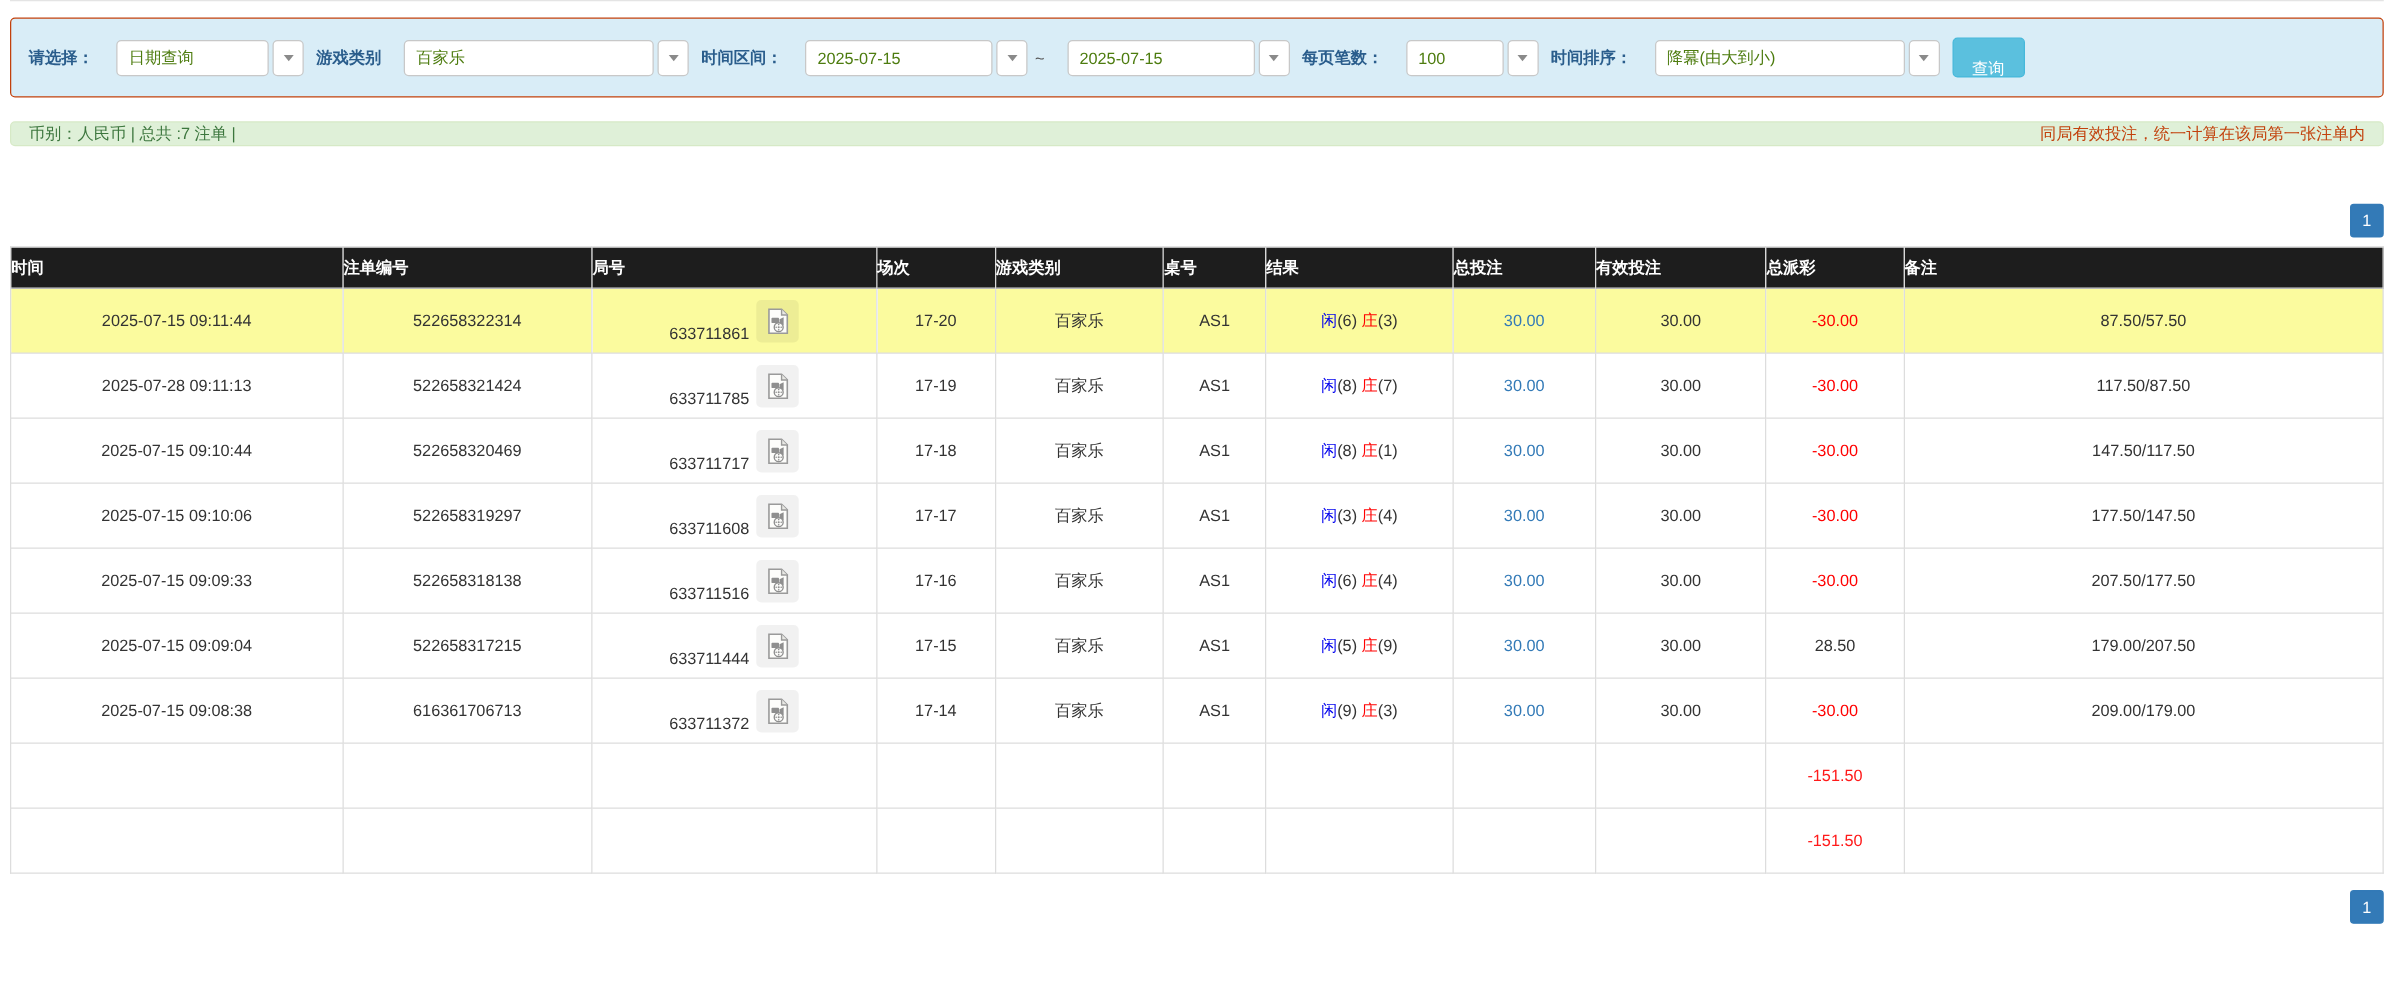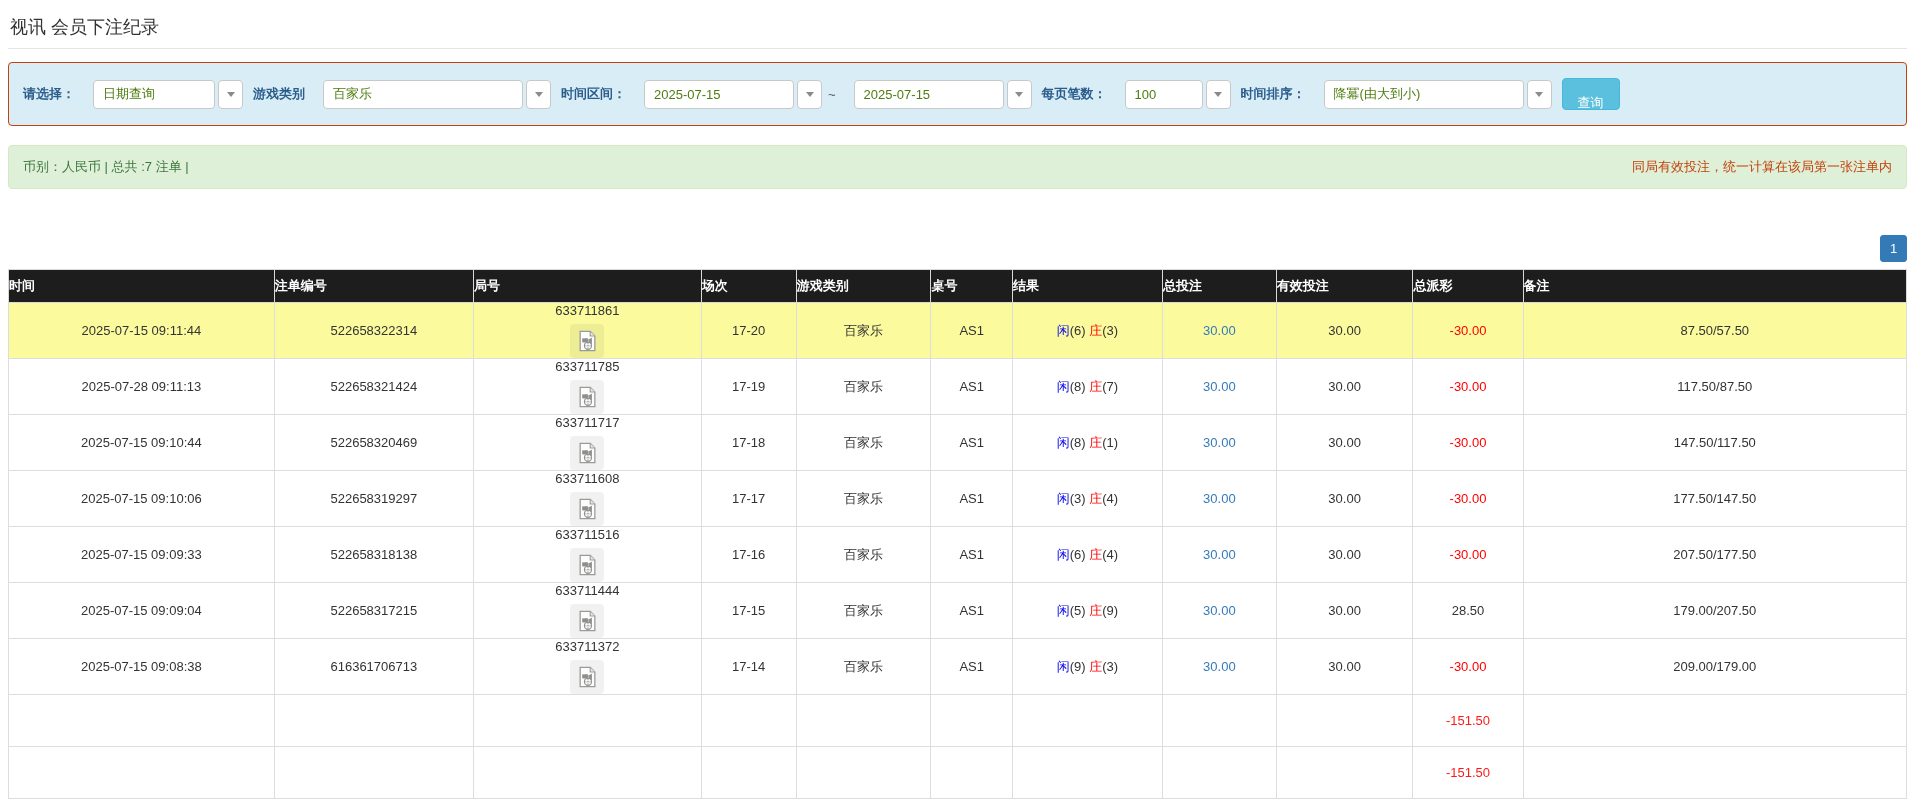--- a/index.html
+++ b/index.html
@@ -83,21 +83,21 @@
     cursor: pointer;
     font-family: "Liberation Sans", "DejaVu Sans", sans-serif;
   }
 
   
   .alert-bar {
     margin-top: 19px;
     background: #dff0d8;
     border: 1px solid #d6e9c6;
     border-radius: 4px;
-    padding: 12px 14px;
+    padding: 0 14px;
     display: flex;
     justify-content: space-between;
     align-items: flex-start;
     font-size: 13px;
     color: #3c763d;
   }
   .alert-right { color: #c2410c; }
 
   
   .pager { display: flex; justify-content: flex-end; }
@@ -134,21 +134,21 @@
   }
   table.records tbody td {
     border: 1px solid #ddd;
     height: 52px;
     text-align: center;
     padding: 0 4px;
     background: #fff;
     overflow: hidden;
   }
   tr.highlight td { background: #fbfb9e !important; }
-  .round-wrap { display: inline-flex; align-items: center; gap: 6px; justify-content: center; flex-direction: column; }
+  .round-wrap { display: inline-flex; align-items: flex-end; gap: 6px; justify-content: center; }
   .video-btn {
     display: inline-flex;
     align-items: center;
     justify-content: center;
     width: 34px; height: 34px;
     border-radius: 4px;
     background: rgba(0,0,0,0.055);
     cursor: pointer;
   }
   .link-blue { color: #337ab7; cursor: pointer; }
@@ -164,21 +164,20 @@
     border-top: 3px solid #fff;
     text-align: center;
   }
   tr.summary .neg { color: #ff1a1a; }
 </style>
 </head>
 <body>
 
 <div class="page">
 
-  <div class="page-title">视讯 会员下注纪录</div>
   <div class="title-rule"></div>
 
   <div class="filter-bar">
     <span class="flabel" style="margin-left:2px">请选择：</span>
     <span class="combo">
       <input class="w-select1" value="日期查询" style="">
       <span class="arrow-btn">
           <span class="caret"></span>
         </span>
     </span>

